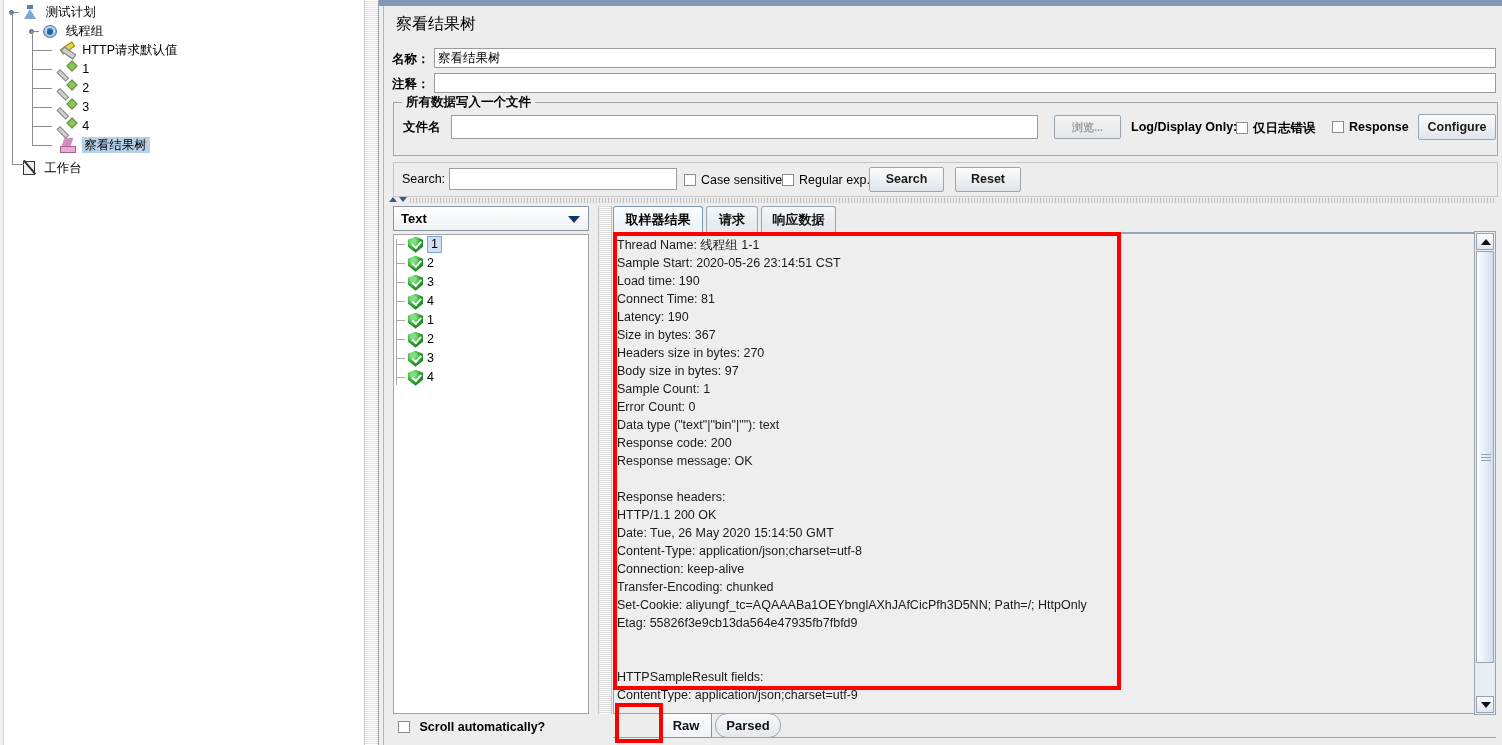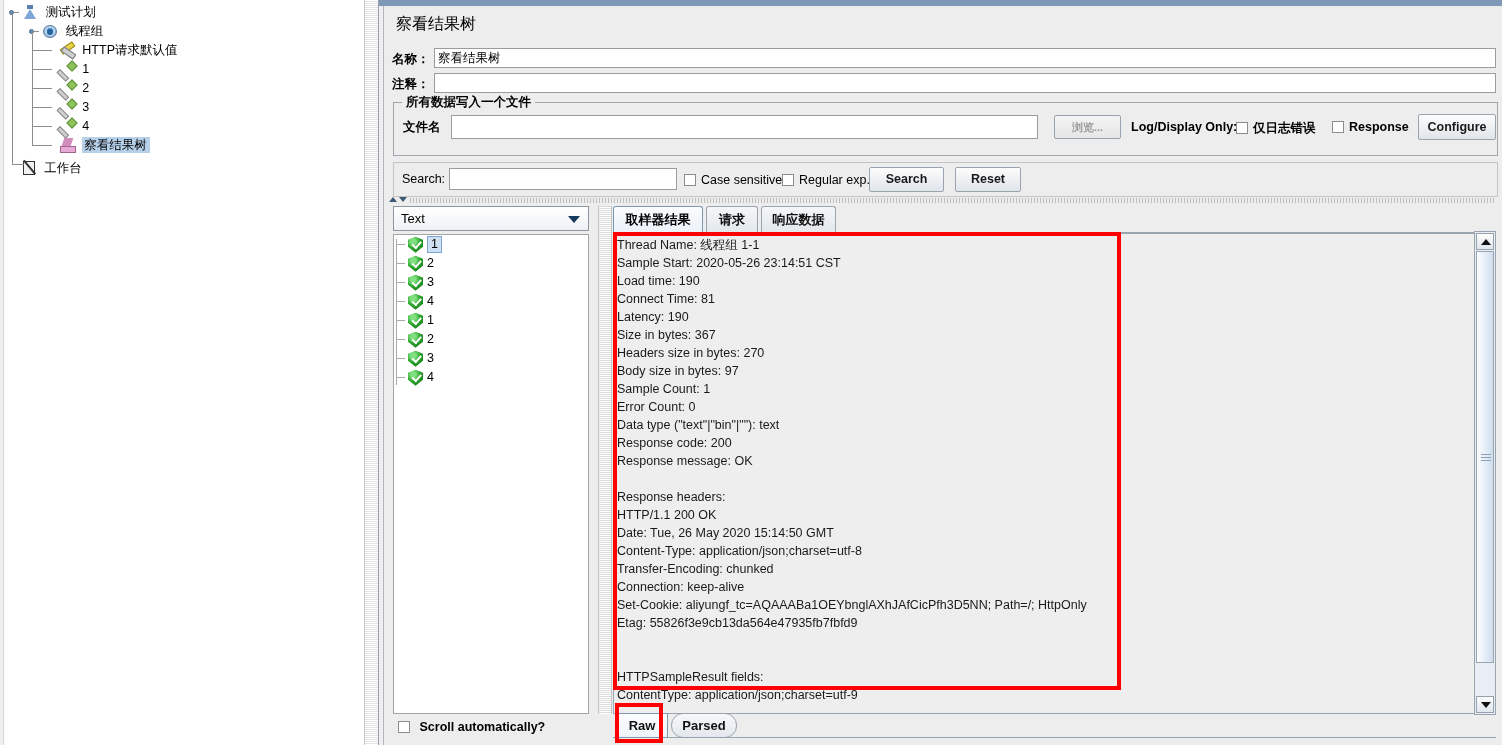--- a/index.html
+++ b/index.html
@@ -111,21 +111,21 @@
   .splitarrows i{position:absolute;width:0;height:0;border-left:4px solid transparent;border-right:4px solid transparent;}
   .splitarrows i.up{left:0;top:1px;border-bottom:5px solid #3d5a78;}
   .splitarrows i.dn{left:10px;top:1px;border-top:5px solid #3d5a78;}
   .splitline{position:absolute;left:26px;top:192px;width:1086px;height:5px;
     background:repeating-linear-gradient(90deg,#bdbdbd 0 1px,#ededed 1px 3px);}
 
   
   .left-results{position:absolute;left:9px;top:200px;width:204px;height:508px;}
   .combo{position:absolute;left:0;top:0;width:196px;height:25px;
     background:linear-gradient(#ffffff,#eef1f4);border:1px solid #8c96a0;box-sizing:border-box;}
-  .combo .ctxt{position:absolute;left:7px;top:4px;font-size:13px;color:#000;}
+  .combo .ctxt{position:absolute;left:7px;top:4px;font-size:13px;color:#000;font-weight:bold;}
   .combo .carrow{position:absolute;right:8px;top:9px;width:0;height:0;
     border-left:6px solid transparent;border-right:6px solid transparent;border-top:7px solid #14375c;}
   .restree{position:absolute;left:0;top:28px;width:196px;height:480px;background:#fff;border:1px solid #a4a4a4;box-sizing:border-box;overflow:hidden;}
   .rrow{position:relative;height:19px;line-height:19px;white-space:nowrap;padding-left:14px;}
   .rrow .shield{display:inline-block;width:15px;height:16px;vertical-align:middle;position:relative;margin-right:4px;}
   .shield::before{content:"";position:absolute;left:0;top:0;width:15px;height:16px;
     background:radial-gradient(circle at 35% 28%,#7fe07f 0 18%,#2aa32a 45%,#0f6b14 100%);
     clip-path:polygon(50% 0,100% 18%,100% 62%,50% 100%,0 62%,0 18%);}
   .shield::after{content:"";position:absolute;left:3.5px;top:4px;width:7px;height:3.5px;
     border-left:2px solid #fff;border-bottom:2px solid #fff;transform:rotate(-48deg);}
@@ -169,21 +169,21 @@
   .vscroll .thumb{position:absolute;left:1px;top:19px;width:18px;height:412px;
     background:linear-gradient(90deg,#fbfdff,#e4edf7 55%,#cddcec);border:1px solid #9aa4ae;box-sizing:border-box;}
   .vscroll .thumb .grip{position:absolute;left:4px;top:50%;margin-top:-4px;width:10px;height:8px;
     background:repeating-linear-gradient(0deg,#8fa2b5 0 1px,transparent 1px 3px);}
 
   
   .scrollauto{position:absolute;left:14px;top:714px;font-size:12.5px;font-weight:bold;white-space:nowrap;}
   .rawparsed{position:absolute;left:229px;top:707px;width:883px;height:26px;}
   .rawparsed .tb{position:absolute;top:0;height:25px;box-sizing:border-box;
     border:1px solid #9aa4ae;background:linear-gradient(#f6f8fa,#e3e8ee);
-    font-size:13px;font-weight:bold;color:#111;text-align:center;line-height:23px;}
+    font-size:13px;font-weight:bold;color:#111;text-align:center;line-height:23px;margin-left:44px;}
   .rawparsed .tb.active{background:linear-gradient(#fcfeff,#edf3f9);border-color:#7d97b1;}
   .rawparsed .rest{position:absolute;left:0;top:24px;width:883px;height:1px;background:#9aa4ae;}
 </style>
 </head>
 <body>
 
 <div id="app">
 
   <div id="tree-panel">
     <div class="edge-l"></div>
@@ -350,22 +350,22 @@
             <div class="tline">Sample Count: 1</div>
             <div class="tline">Error Count: 0</div>
             <div class="tline">Data type ("text"|"bin"|""): text</div>
             <div class="tline">Response code: 200</div>
             <div class="tline">Response message: OK</div>
             <div class="tline">&nbsp;</div>
             <div class="tline">Response headers:</div>
             <div class="tline">HTTP/1.1 200 OK</div>
             <div class="tline">Date: Tue, 26 May 2020 15:14:50 GMT</div>
             <div class="tline">Content-Type: application/json;charset=utf-8</div>
+            <div class="tline">Connection: keep-alive</div>
             <div class="tline">Transfer-Encoding: chunked</div>
-            <div class="tline">Connection: keep-alive</div>
             <div class="tline">Set-Cookie: aliyungf_tc=AQAAABa1OEYbnglAXhJAfCicPfh3D5NN; Path=/; HttpOnly</div>
             <div class="tline">Etag: 55826f3e9cb13da564e47935fb7fbfd9</div>
             <div class="tline">&nbsp;</div>
             <div class="tline">&nbsp;</div>
             <div class="tline">HTTPSampleResult fields:</div>
             <div class="tline">ContentType: application/json;charset=utf-9</div>
           </div>
         </div>
       </div>
 

